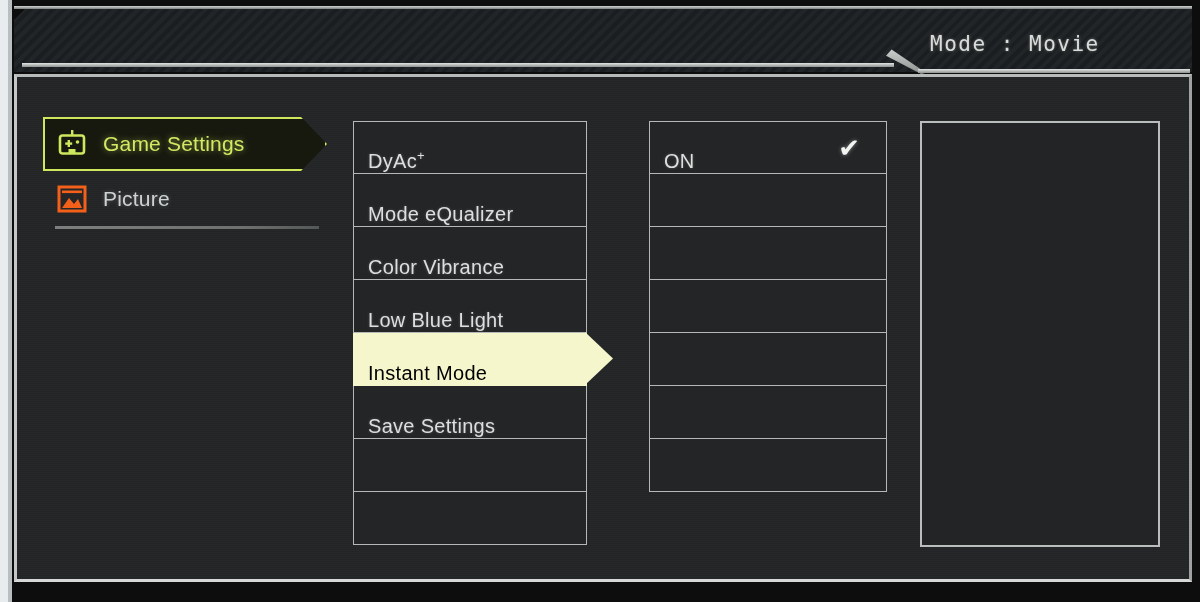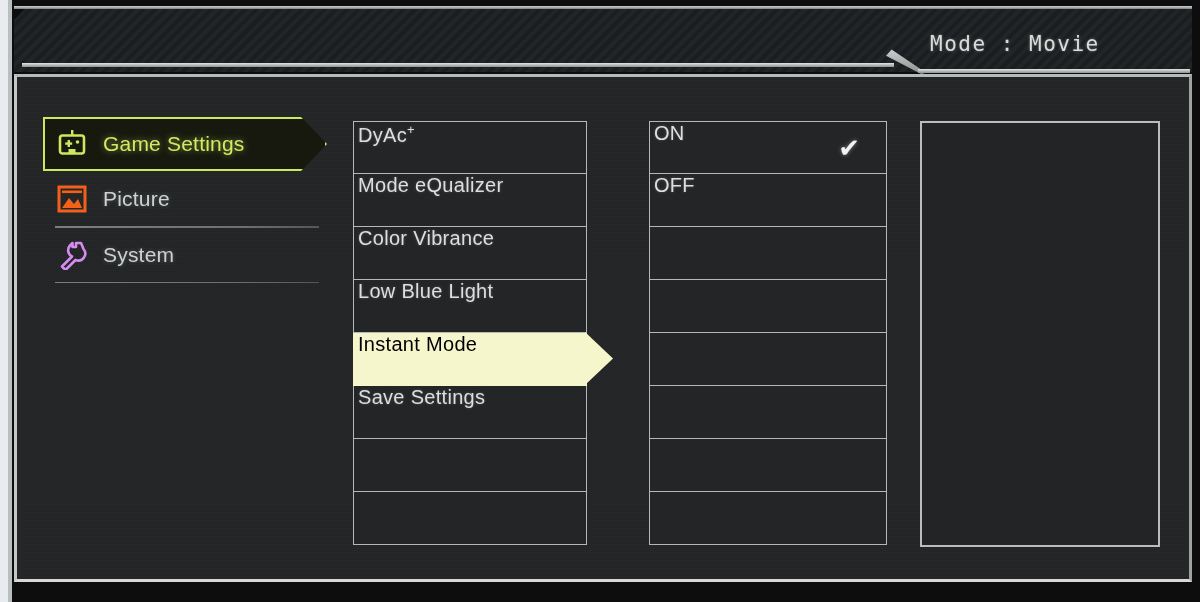--- a/index.html
+++ b/index.html
@@ -103,22 +103,22 @@
   .col { position:absolute; top:44px; }
   #col-mid  { left:336px; width:234px; }
   #col-opt  { left:616px; width:238px;margin-left:16px; }
   #col-pane { left:903px; width:240px; height:426px;
               border:2px solid #b9bdbb; background:#222426; }
 
   .row {
     position:relative; height:53px;
     border:1px solid #b4b8b6;
     border-top:none;
-    display:flex; align-items:flex-start;
-    padding-left:4px;
+    display:flex; align-items:flex-end;
+    padding-left:14px;
     background:#232527;
   }
   .row:first-child { border-top:1px solid #b4b8b6; }
   .row .txt {
     font-size:20px; color:#dcdfdd; letter-spacing:.3px;
     text-shadow:0 0 3px rgba(200,205,200,.3);
     white-space:nowrap;
   }
   .row .txt sup { font-size:13px; vertical-align:super; }
 
@@ -184,30 +184,20 @@
               <rect x="5" y="6.5" width="20" height="2.6" fill="#f2601a"></rect>
               <path d="M5 24 L12 14 L17 20 L21 15 L25 24 Z" fill="#f2601a"></path>
             </svg>
           </span>
           <span class="lbl">Picture</span>
         </div>
         <div class="side-divider"></div>
 
         <div class="side-divider"></div>
 
-        <div class="side-item">
-          <span class="ico">
-            <svg width="30" height="30" viewBox="0 0 30 30">
-              <path d="M24 3 l-5 0 l0 4 l-3.5 0 l0 -4 l-2.5 2.5
-                       a7 7 0 0 0 2 11 l-10 10 l3.5 3.5 l10 -10
-                       a7 7 0 0 0 8 -11 z" fill="none" stroke="#d58cf0" stroke-width="2.6" stroke-linejoin="round"></path>
-            </svg>
-          </span>
-          <span class="lbl">System</span>
-        </div>
         <div class="side-divider"></div>
       </div>
 
       <div class="col" id="col-mid">
 
         <div class="row">
           <span class="txt"><span>DyAc</span><sup>+</sup></span>
         </div>
 
         <div class="row">
@@ -240,23 +230,20 @@
         </div>
       </div>
 
       <div class="col" id="col-opt">
 
         <div class="row">
           <span class="txt">ON</span>
           <span class="check">✔</span>
         </div>
 
-        <div class="row">
-          <span class="txt">OFF</span>
-        </div>
 
         <div class="row">
           <span class="txt"></span>
         </div>
         <div class="row">
           <span class="txt"></span>
         </div>
         <div class="row">
           <span class="txt"></span>
         </div>

